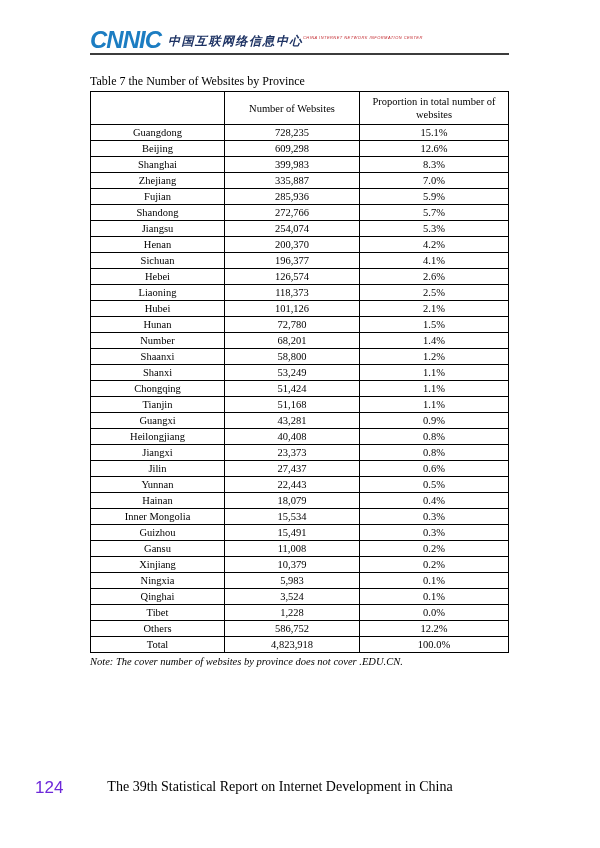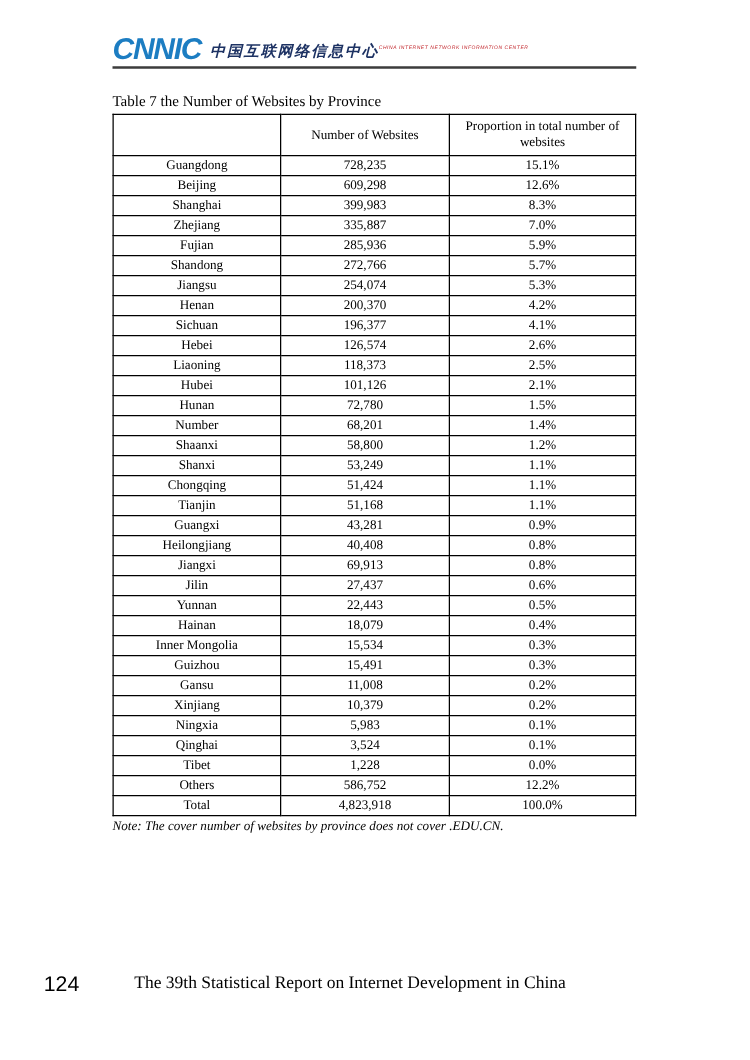--- a/index.html
+++ b/index.html
@@ -66,21 +66,21 @@
   .note { margin-top: 2px; font-style: italic; font-size: 10.5px; line-height: 14px; }
 
   
   .footer { position: absolute; top: 780px; left: 0; width: 600px; }
   .page-number {
     position: absolute;
     left: 35px;
     top: -2px;
     font-family: "Liberation Sans", sans-serif;
     font-size: 17px;
-    color: #000000;
+    color: #6d28d9;
   }
   .footer-title {
     display: block;
     width: 560px;
     text-align: center;
     font-size: 14px;
     line-height: 14px;
   }
 </style>
 </head>
@@ -211,21 +211,21 @@
             <td>43,281</td>
             <td>0.9%</td>
           </tr>
           <tr>
             <td>Heilongjiang</td>
             <td>40,408</td>
             <td>0.8%</td>
           </tr>
           <tr>
             <td>Jiangxi</td>
-            <td>69,913</td>
+            <td>23,373</td>
             <td>0.8%</td>
           </tr>
           <tr>
             <td>Jilin</td>
             <td>27,437</td>
             <td>0.6%</td>
           </tr>
           <tr>
             <td>Yunnan</td>
             <td>22,443</td>

